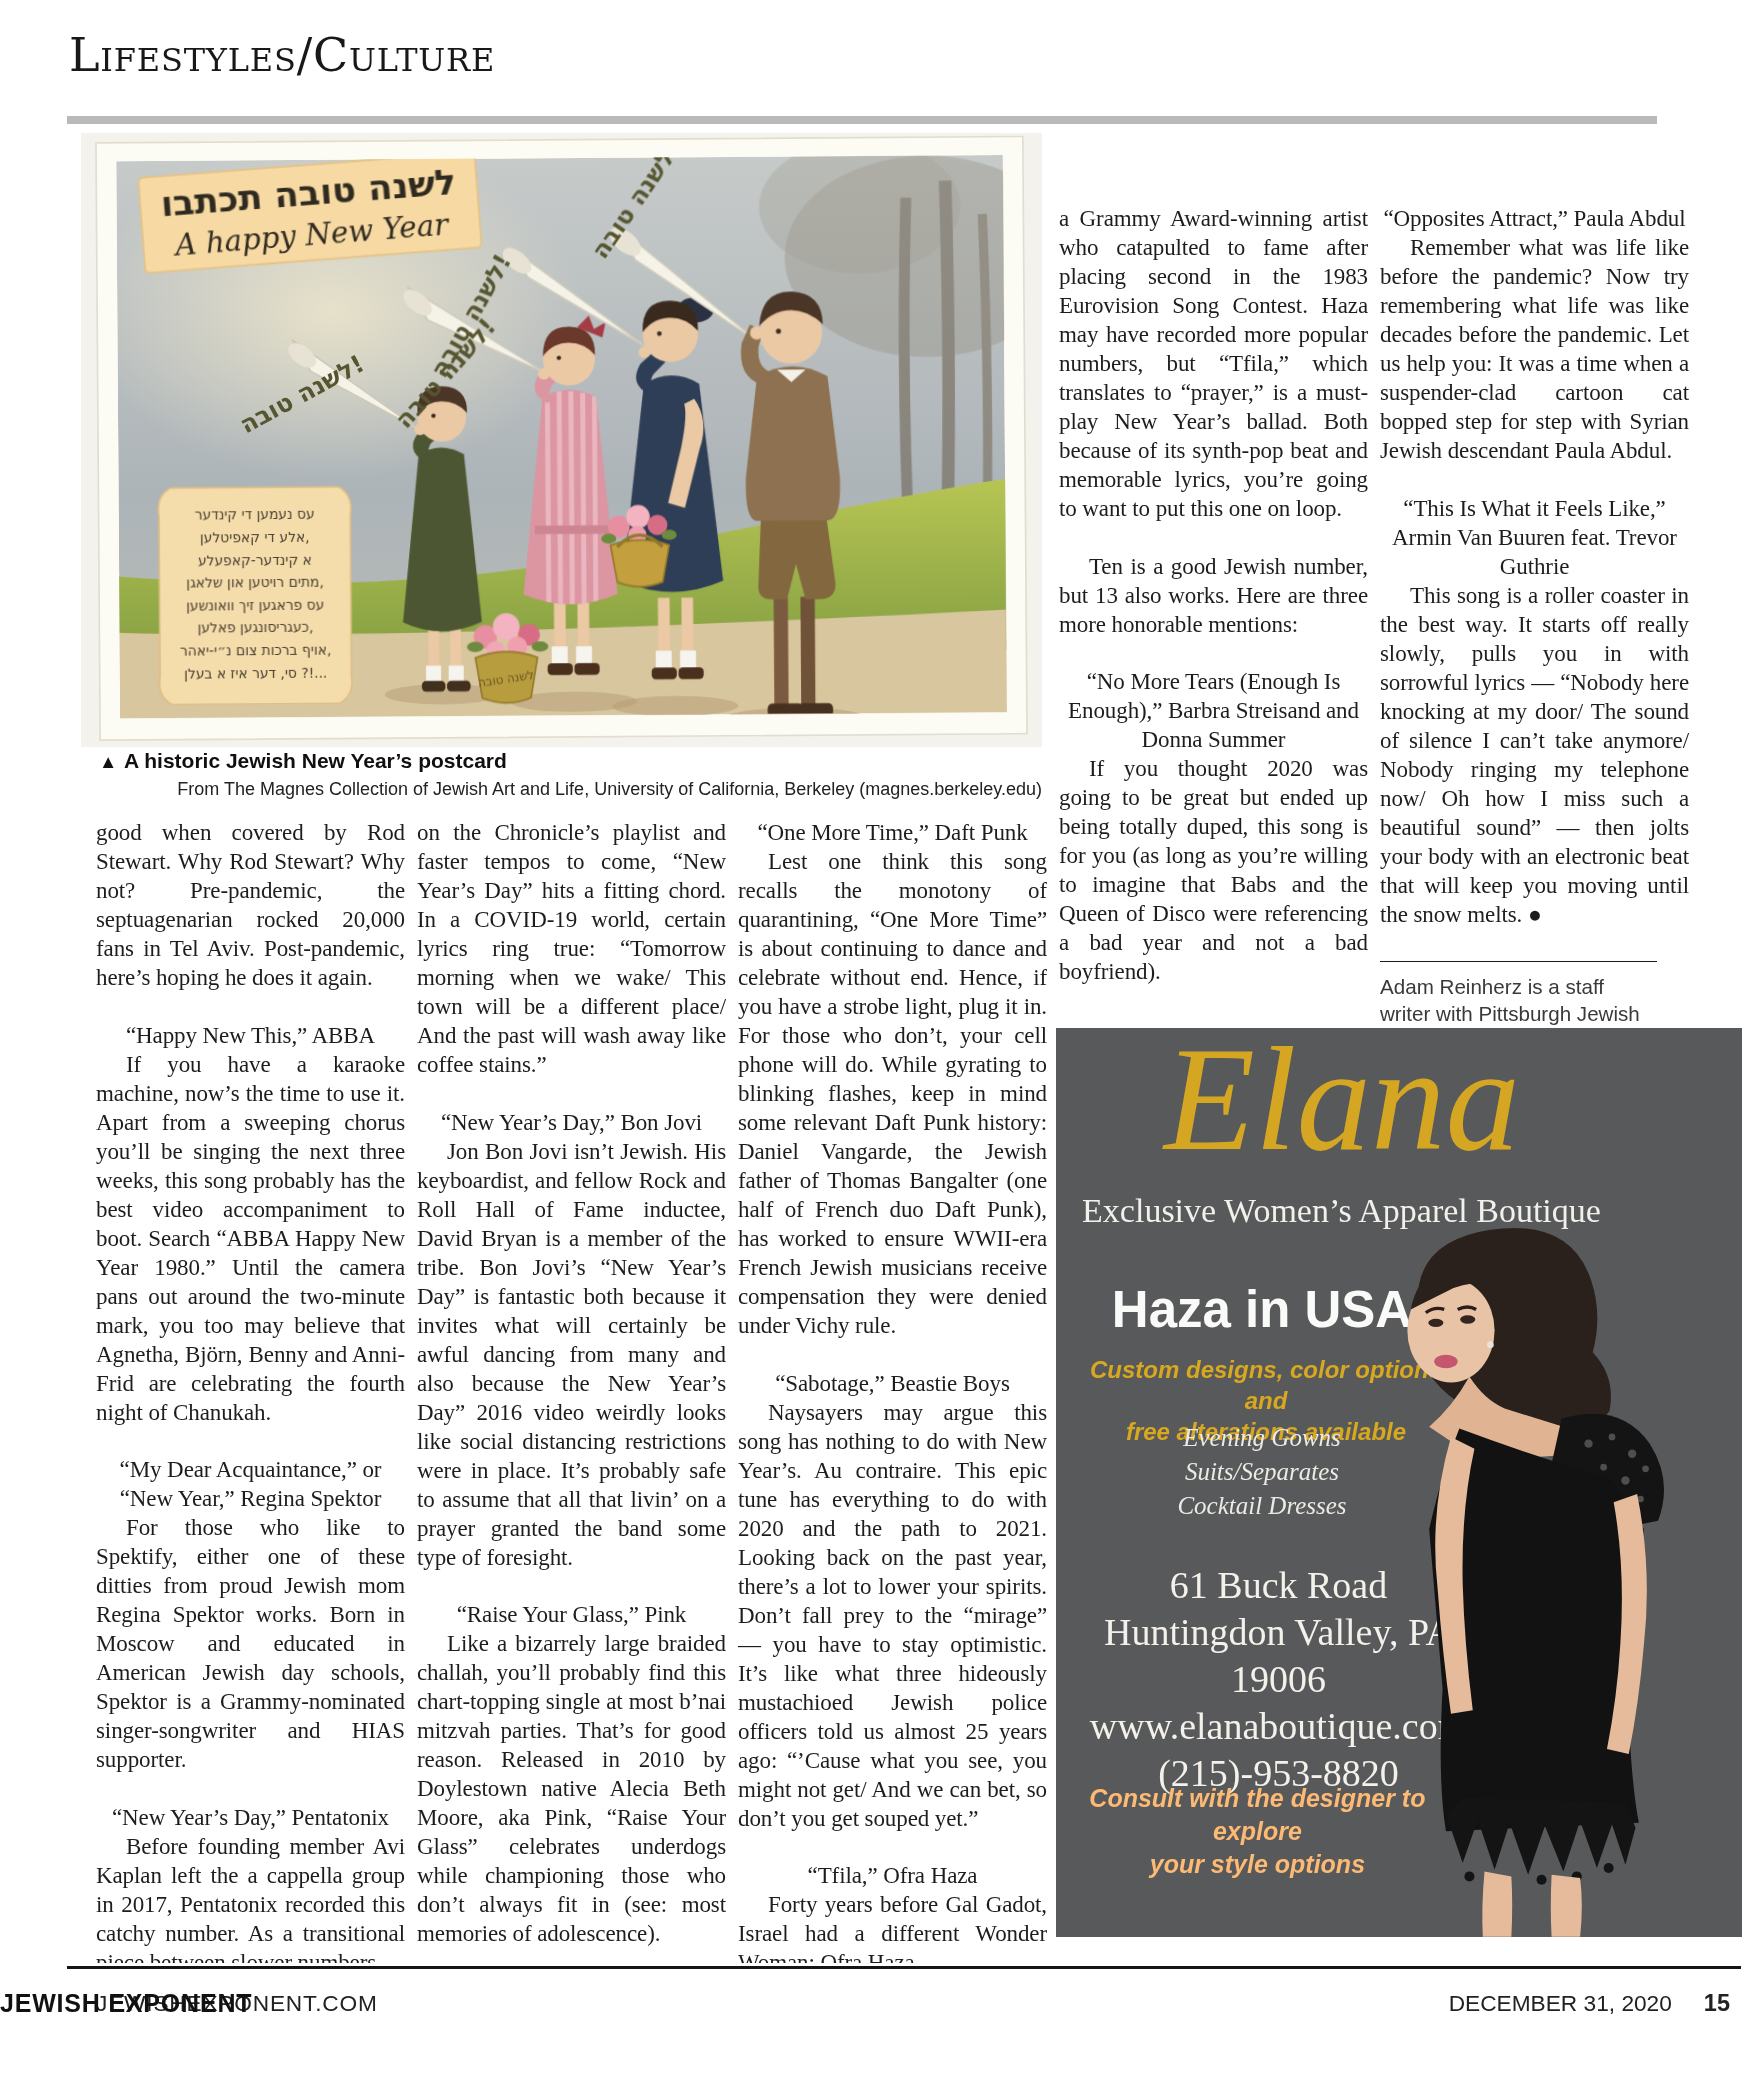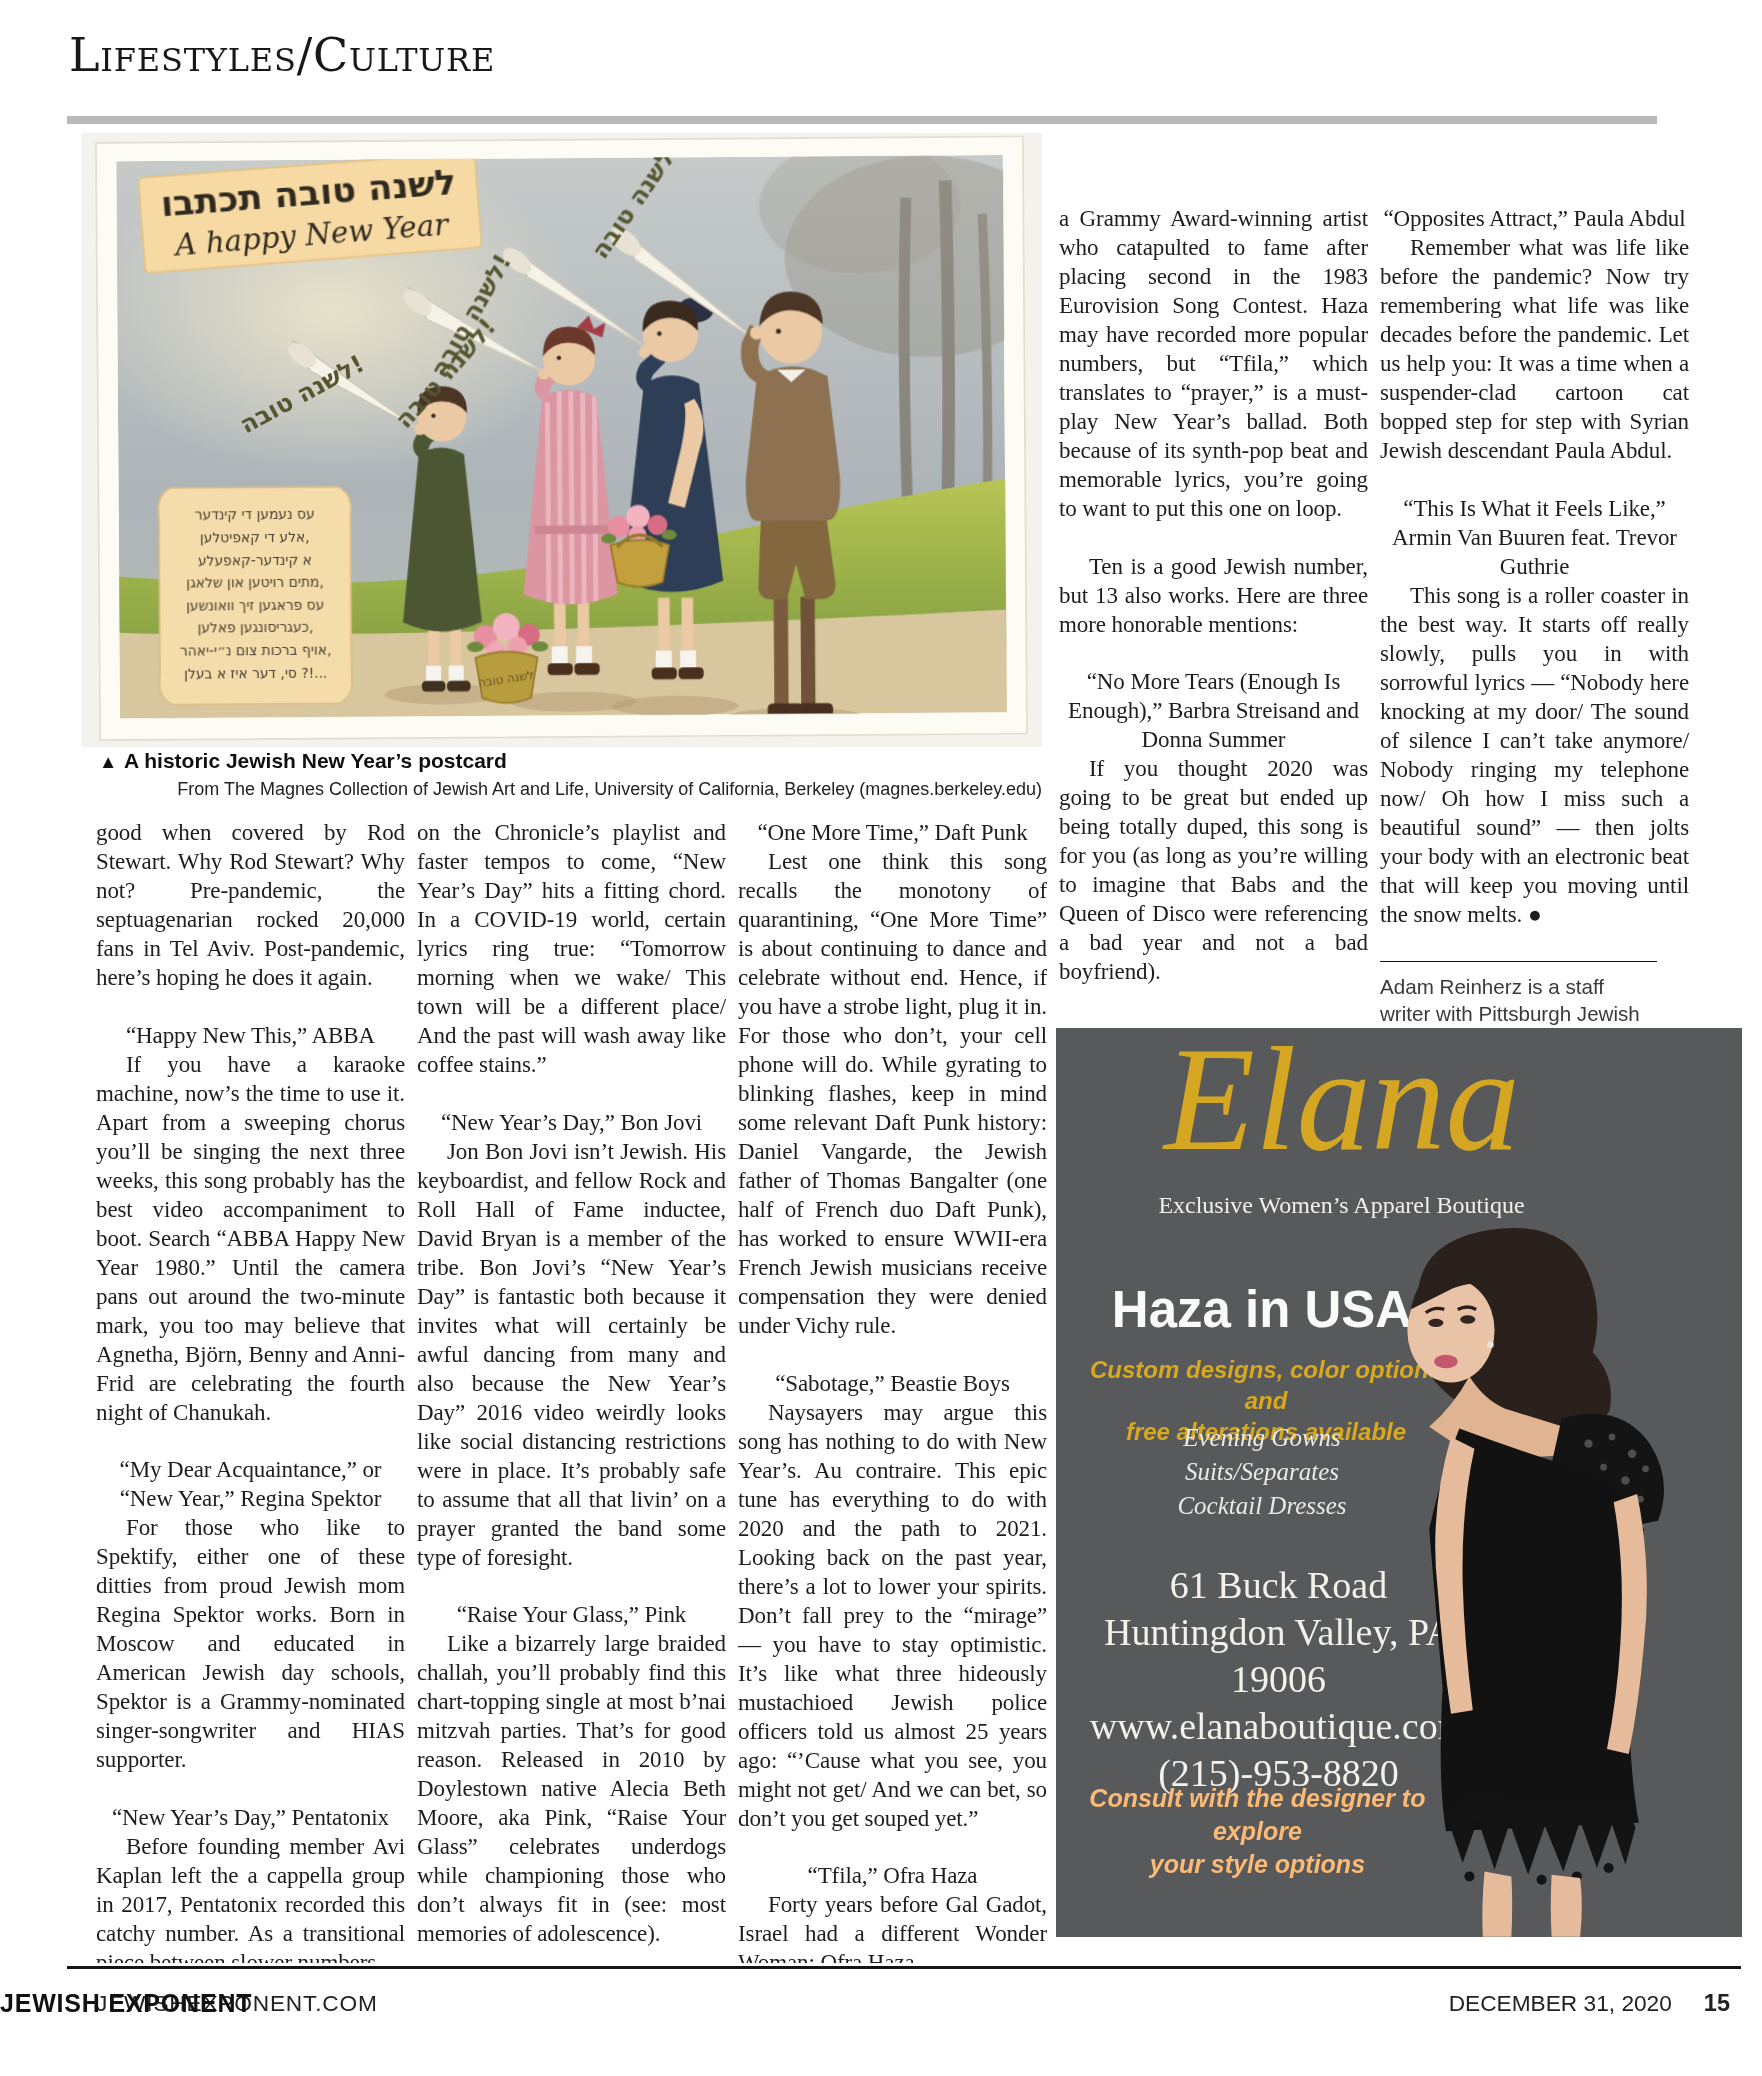--- a/index.html
+++ b/index.html
@@ -31,21 +31,21 @@
   .h{font-weight:normal;margin:28.5px 0 0 0;font-size:23px;line-height:29px;text-align:center;}
   .h.first{margin-top:0;}
   .byline{margin-top:32px;border-top:1.7px solid #1a1a1a;padding-top:11.7px;width:277px;
         font-family:"Liberation Sans",sans-serif;font-size:20.6px;line-height:27px;color:#3a3a3a;
         text-align:left;letter-spacing:0;}
   
   .ad{position:absolute;left:1056px;top:1028px;width:686px;height:909px;background:#58595b;overflow:hidden;}
   .ad-logo{position:absolute;top:-15px;left:76px;width:420px;text-align:center;
         font-family:"Liberation Serif",serif;font-style:italic;font-size:149px;color:#d5a622;}
   .ad-tagline{position:absolute;top:164px;left:17px;width:537px;text-align:center;
-        font-family:"Liberation Serif",serif;font-size:24px;color:#f2f0ea;}
+        font-family:"Liberation Serif",serif;font-size:34px;color:#f2f0ea;}
   .ad-made{position:absolute;top:252px;left:17px;width:378px;text-align:center;
         font-family:"Liberation Sans",sans-serif;font-size:51px;font-weight:bold;color:#fafaf8;}
   .ad-custom{position:absolute;top:326px;left:21px;width:378px;text-align:center;
         font-family:"Liberation Sans",sans-serif;font-style:italic;font-weight:bold;
         font-size:24px;line-height:31px;color:#d8a81f;}
   .ad-services{position:absolute;top:393px;left:38px;width:336px;text-align:center;
         font-family:"Liberation Serif",serif;font-style:italic;font-size:25px;line-height:34px;color:#eceae4;}
   .ad-address{position:absolute;top:534px;left:0px;width:445px;text-align:center;
         font-family:"Liberation Serif",serif;font-size:38px;line-height:47px;color:#f3f1ea;}
   .ad-consult{position:absolute;top:754px;left:8.4px;width:386px;text-align:center;

